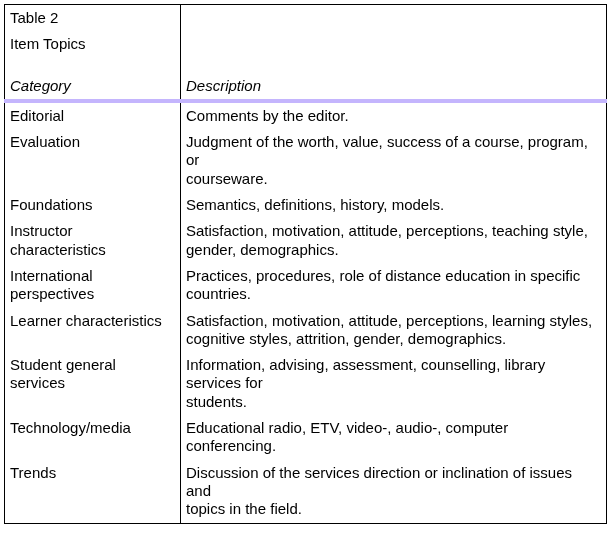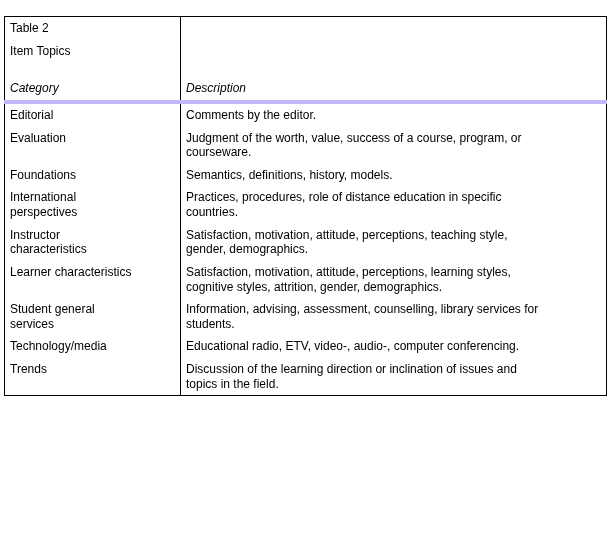--- a/index.html
+++ b/index.html
@@ -18,22 +18,22 @@
     position: relative;
     width: 612px;
     height: 541px;
     box-sizing: border-box;
   }
   table.doc-table {
     border-collapse: collapse;
     table-layout: fixed;
     width: 602px;
     margin-left: 4px;
-    margin-top: 16px;
-    font-size: 12px;
+    margin-top: 4px;
+    font-size: 15px;
     line-height: 1.22;
   }
   table.doc-table col.c1 { width: 176px; }
   table.doc-table col.c2 { width: 426px; }
 
   table.doc-table td {
     border: 1px solid #000000;
     padding: 4px 5px 4px 5px;
     vertical-align: top;
     background: #ffffff;
@@ -128,36 +128,36 @@
       <tr>
         <td class="label-cell">
             <span class="cell-text">Foundations</span>
           </td>
         <td>
             <span class="cell-text">Semantics, definitions, history, models.</span>
           </td>
       </tr>
       <tr>
         <td class="label-cell">
+            <span class="cell-text">Instructor
+characteristics</span>
+          </td>
+        <td>
+            <span class="cell-text">Satisfaction, motivation, attitude, perceptions, teaching style,
+gender, demographics.</span>
+          </td>
+      </tr>
+      <tr>
+        <td class="label-cell">
             <span class="cell-text">International
 perspectives</span>
           </td>
         <td>
             <span class="cell-text">Practices, procedures, role of distance education in specific
 countries.</span>
-          </td>
-      </tr>
-      <tr>
-        <td class="label-cell">
-            <span class="cell-text">Instructor
-characteristics</span>
-          </td>
-        <td>
-            <span class="cell-text">Satisfaction, motivation, attitude, perceptions, teaching style,
-gender, demographics.</span>
           </td>
       </tr>
       <tr>
         <td class="label-cell">
             <span class="cell-text">Learner characteristics</span>
           </td>
         <td>
             <span class="cell-text">Satisfaction, motivation, attitude, perceptions, learning styles,
 cognitive styles, attrition, gender, demographics.</span>
           </td>
@@ -178,19 +178,19 @@
           </td>
         <td>
             <span class="cell-text">Educational radio, ETV, video-, audio-, computer conferencing.</span>
           </td>
       </tr>
       <tr class="last-row">
         <td class="label-cell">
             <span class="cell-text">Trends</span>
           </td>
         <td>
-            <span class="cell-text">Discussion of the learning direction or inclination of issues and
+            <span class="cell-text">Discussion of the services direction or inclination of issues and
 topics in the field.</span>
           </td>
       </tr>
     </tbody>
   </table>
 </div>
 
 </body></html>

